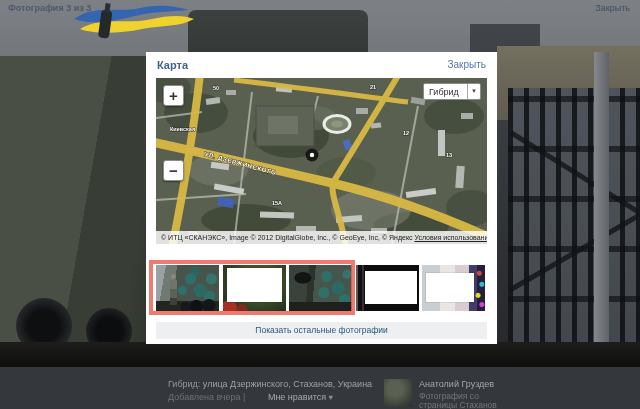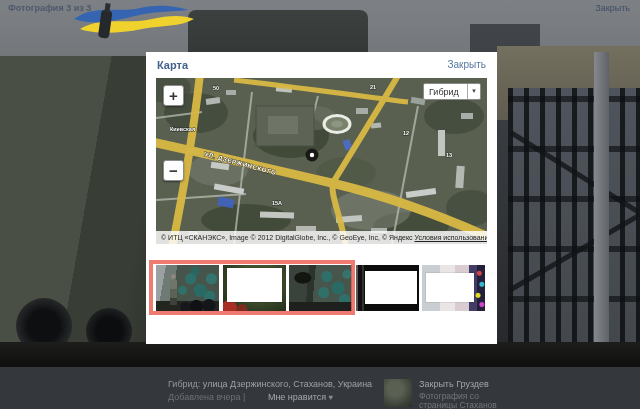--- a/index.html
+++ b/index.html
@@ -269,23 +269,24 @@
     <div class="thumb th3 t3"></div>
     <div class="thumb th4 t4">
       <div class="censor c4"></div>
     </div>
     <div class="thumb th5 t5">
       <div class="censor c5"></div>
     </div>
 
     <div class="red-frame"></div>
 
+    <div class="show-more">Показать остальные фотографии</div>
   </div>
 
   <div class="cap-place"><span>Гибрид: </span><a>улица Дзержинского, Стаханов, Украина</a></div>
   <div class="cap-meta"><span>Добавлена вчера</span><span> | </span><span class="cap-like">Мне нравится</span> <span class="cap-heart">♥</span></div>
 
   <div class="cap-avatar"></div>
-  <div class="cap-author">Закрыть Груздев</div>
+  <div class="cap-author">Анатолий Груздев</div>
   <div class="cap-src1">Фотография со</div>
   <div class="cap-src2">страницы Стаханов</div>
 
 </div>
 
 </body></html>

